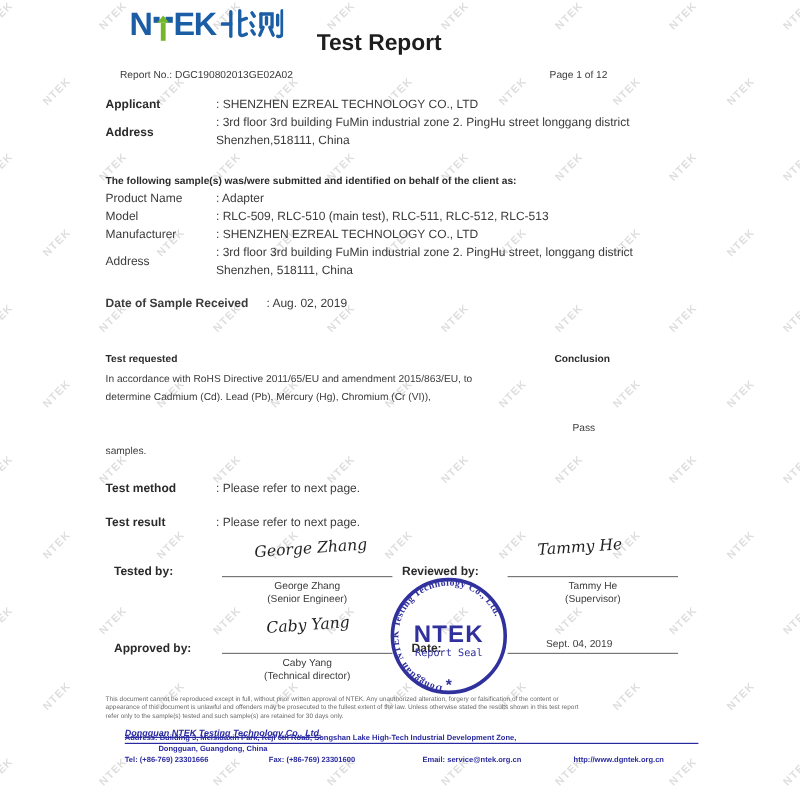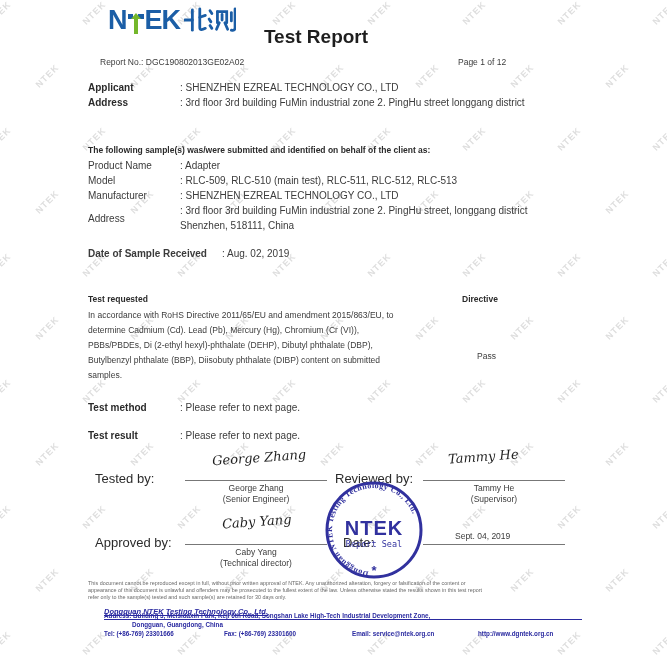--- a/index.html
+++ b/index.html
@@ -27,21 +27,21 @@
   .row{left:88px;display:flex;font-size:10px;line-height:15px;}
   .row .lbl{width:92px;flex:0 0 92px;font-weight:bold;color:#2b2b2b;}
   .row .lbl.norm{font-weight:normal;color:#3b3b3b;}
   .row.wide .lbl{width:134px;flex:0 0 134px;font-weight:bold;color:#3b3b3b;}
   .row .val{white-space:nowrap;}
   .bold-line{left:88px;font-size:8.5px;font-weight:bold;color:#2b2b2b;}
   .para-line{left:88px;font-size:8.5px;color:#3b3b3b;}
   .two-line .val div{line-height:15px;}
   .two-line{align-items:center;}
   
-  .sig-label{font-size:13px;font-weight:normal;color:#2b2b2b;text-align:center;}
+  .sig-label{font-size:10px;font-weight:bold;color:#2b2b2b;text-align:center;}
   .sig-line{border-top:1px solid #777;height:0;}
   .sig-hand{font-family:"DejaVu Serif",serif;font-style:italic;font-size:13px;color:#1f1f1f;
             transform:rotate(-4deg);white-space:nowrap;}
   .sig-name{font-size:8.5px;color:#3b3b3b;text-align:center;}
   .seal-wrap{z-index:3;}
   
   .disc{left:88px;right:78px;font-size:5.4px;line-height:7px;color:#6a6a6a;}
   
   .footer{color:#2a2aa0;}
   .f-company-row{left:104px;top:600px;width:478px;border-bottom:1.2px solid #2a2aa0;padding-bottom:1px;}
@@ -177,20 +177,21 @@
     <div class="abs page-ind">Page 1 of 12</div>
 
     <div class="abs row" style="top:80px;">
       <span class="lbl">Applicant</span>
       <span class="val">: SHENZHEN EZREAL TECHNOLOGY CO., LTD</span>
     </div>
     <div class="abs row two-line" style="top:95px;">
       <span class="lbl">Address</span>
       <span class="val">
         <div>: 3rd floor 3rd building FuMin industrial zone 2. PingHu street longgang district</div>
+        <div>Shenzhen,518111, China</div>
       </span>
     </div>
 
     <div class="abs bold-line" style="top:145px;">The following sample(s) was/were submitted and identified on behalf of the client as:</div>
     <div class="abs row" style="top:158px;">
       <span class="lbl norm">Product Name</span>
       <span class="val">: Adapter</span>
     </div>
     <div class="abs row" style="top:173px;">
       <span class="lbl norm">Model</span>
@@ -207,25 +208,23 @@
         <div>Shenzhen, 518111, China</div>
       </span>
     </div>
 
     <div class="abs row wide" style="top:246px;">
       <span class="lbl">Date of Sample Received</span>
       <span class="val">: Aug. 02, 2019</span>
     </div>
 
     <div class="abs bold-line" style="top:294px;">Test requested</div>
-    <div class="abs bold-line" style="left:462px;top:294px;">Directive</div>
+    <div class="abs bold-line" style="left:462px;top:294px;">Conclusion</div>
     <div class="abs para-line" style="top:310px;">In accordance with RoHS Directive 2011/65/EU and amendment 2015/863/EU, to</div>
     <div class="abs para-line" style="top:325px;">determine Cadmium (Cd). Lead (Pb), Mercury (Hg), Chromium (Cr (VI)),</div>
-    <div class="abs para-line" style="top:340px;">PBBs/PBDEs, Di (2-ethyl hexyl)-phthalate (DEHP), Dibutyl phthalate (DBP),</div>
-    <div class="abs para-line" style="top:355px;">Butylbenzyl phthalate (BBP), Diisobuty phthalate (DIBP) content on submitted</div>
     <div class="abs para-line" style="top:370px;">samples.</div>
     <div class="abs para-line" style="left:477px;top:351px;">Pass</div>
 
     <div class="abs row" style="top:400px;">
       <span class="lbl">Test method</span>
       <span class="val">: Please refer to next page.</span>
     </div>
     <div class="abs row" style="top:428px;">
       <span class="lbl">Test result</span>
       <span class="val">: Please refer to next page.</span>

